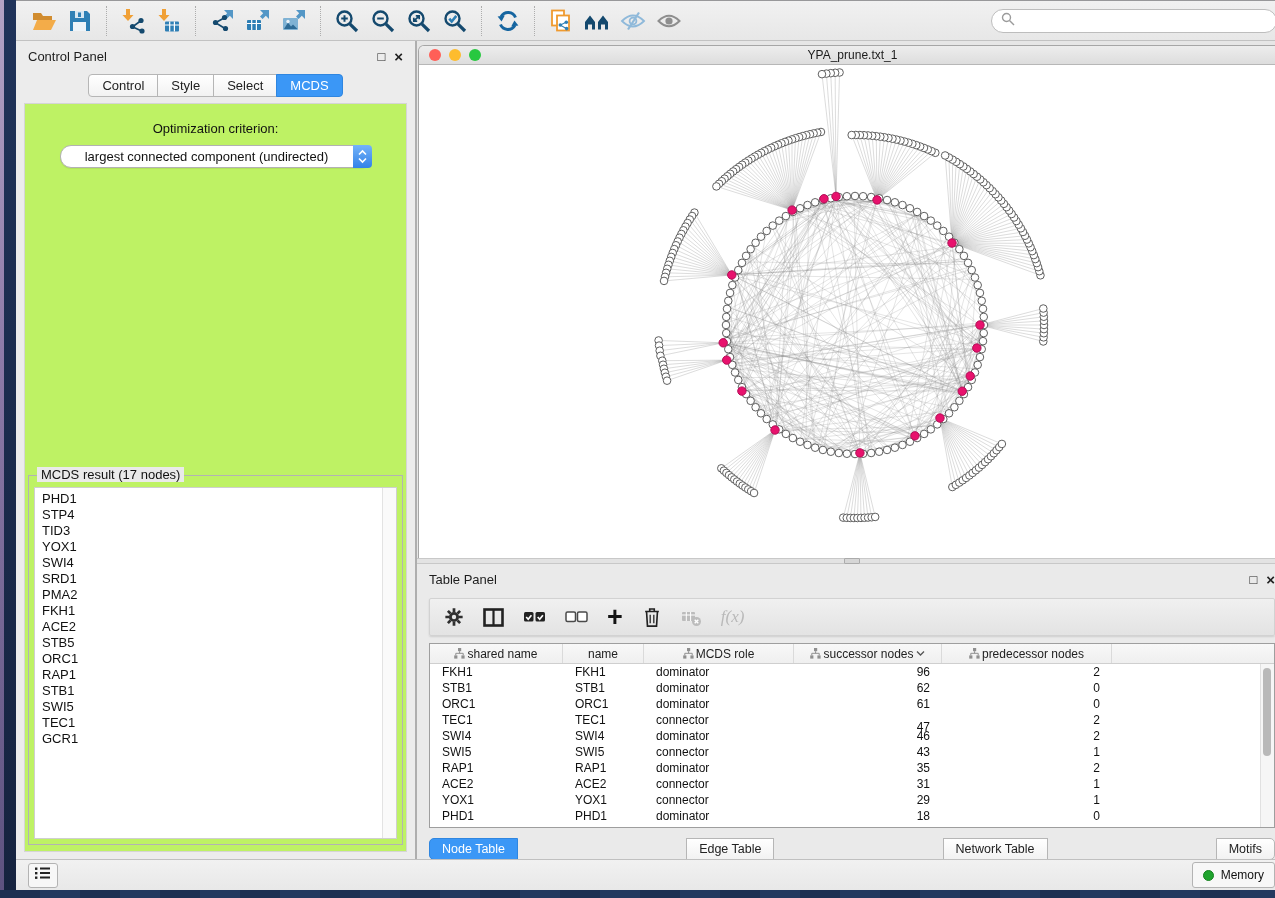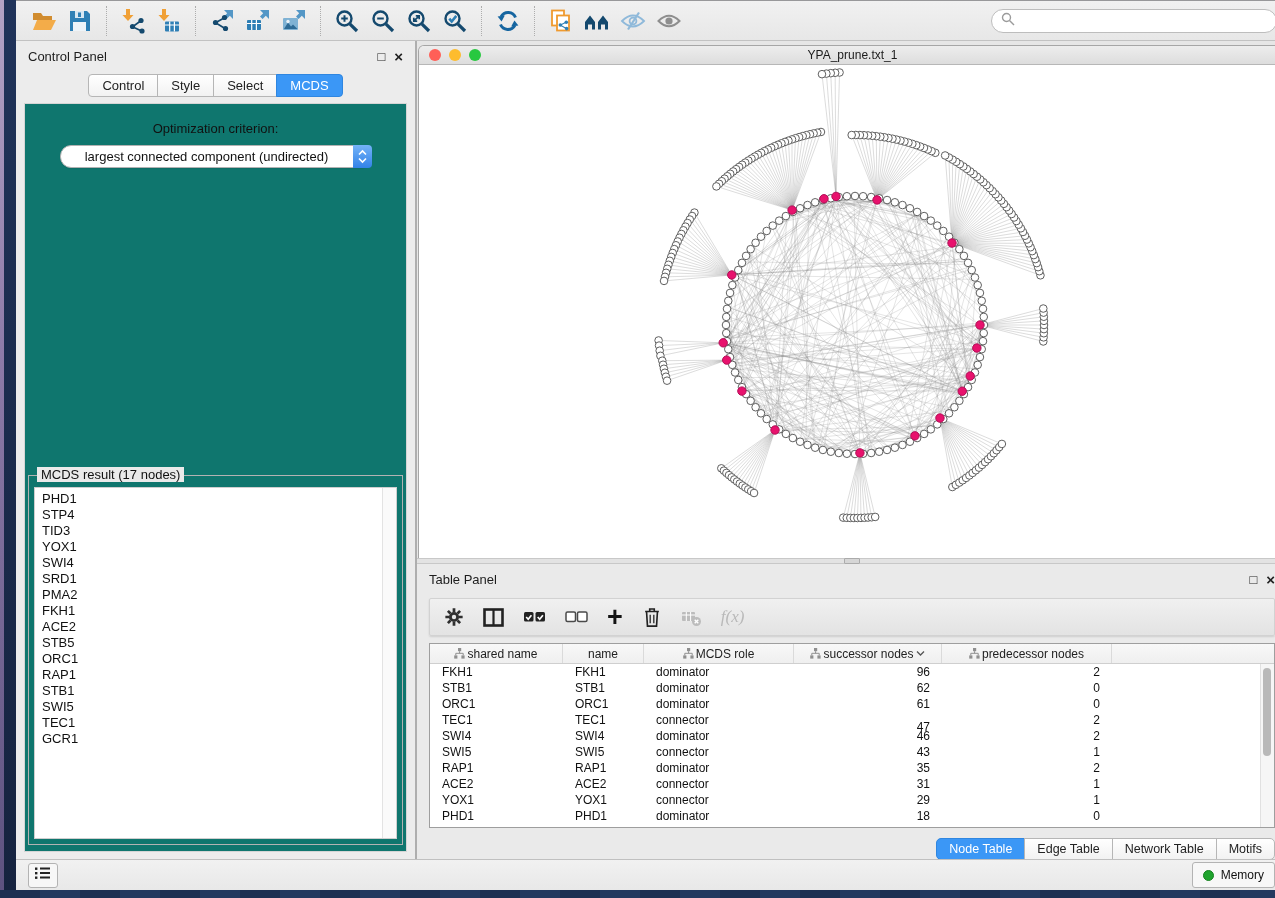--- a/index.html
+++ b/index.html
@@ -30,21 +30,21 @@
   .cp-title{height:26px;display:flex;align-items:center;padding:2px 12px 0;font-size:13px;color:#1d1d1d;}
   .win-btns{margin-left:auto;display:flex;gap:9px;align-items:center;}
   .wb{font-size:13px;color:#222;line-height:1;cursor:default;}
   .wb.x{font-weight:bold;font-size:15px;}
   .cp-tabs{display:flex;justify-content:center;margin:5px 0 3px;}
   .tab{height:21px;padding:0 13px;display:flex;align-items:center;font-size:13px;color:#222;
        background:linear-gradient(#ffffff,#f2f2f2);border:1px solid #b6b6b6;margin-left:-1px;cursor:default;}
   .tab:first-child{border-radius:4px 0 0 4px;margin-left:0;}
   .tab:last-child{border-radius:0 4px 4px 0;}
   .tab.active{background:#3b97f6;border-color:#2f86e0;color:#fff;}
-  .cp-inner{flex:1;margin:3px 8px 7px;background:#0f766e;border:1px solid #d5d5d5;
+  .cp-inner{flex:1;margin:3px 8px 7px;background:#bef264;border:1px solid #d5d5d5;
        display:flex;flex-direction:column;align-items:center;box-sizing:border-box;min-height:0;}
   .opt-label{margin-top:17px;font-size:13px;color:#111;}
   .select{width:312px;height:23px;margin-top:9px;background:#fff;border:1px solid #b2b2b2;border-radius:11px;
        display:flex;align-items:center;box-sizing:border-box;box-shadow:0 1px 1px rgba(0,0,0,.07);}
   .select-text{flex:1;text-align:center;font-size:13px;color:#111;}
   .stepper{width:19px;align-self:stretch;margin:-1px -1px -1px 0;border-radius:0 4px 4px 0;
        background:linear-gradient(#74b3f8,#3282e8);display:flex;align-items:center;justify-content:center;}
   .btn-row{display:flex;gap:13px;margin-top:12px;}
   .btn{height:23px;padding:0 15px;display:flex;align-items:center;font-size:13px;color:#111;
        background:linear-gradient(#ffffff,#f1f1f1);border:1px solid #b2b2b2;border-radius:4px;cursor:default;}
@@ -87,21 +87,21 @@
   .th{display:flex;align-items:center;justify-content:center;gap:2px;font-size:12px;color:#222;
        border-right:1px solid #dadada;box-sizing:border-box;flex:none;}
   .th.filler{flex:1;border-right:none;}
   .tbody{position:absolute;left:0;right:13px;top:20px;bottom:0;}
   .tr{height:16px;display:flex;align-items:center;font-size:12px;color:#111;}
   .td{flex:none;box-sizing:border-box;white-space:nowrap;overflow:hidden;}
   .td.l{padding-left:12px;text-align:left;}
   .td.r{padding-right:12px;text-align:right;}
   .vscroll{position:absolute;top:20px;right:0;bottom:0;width:13px;background:#f6f6f6;border-left:1px solid #e1e1e1;}
   .vthumb{position:absolute;top:4px;left:2px;width:8px;height:88px;background:#b9b9b9;border-radius:4px;}
-  .btabs{height:32px;flex:none;display:flex;align-items:center;justify-content:flex-end;margin-top:5px;}
+  .btabs{height:32px;flex:none;display:flex;align-items:center;justify-content:space-between;margin-top:5px;}
   .btab{height:20px;padding:0 12px;display:flex;align-items:center;font-size:12.5px;color:#222;
        background:linear-gradient(#ffffff,#f2f2f2);border:1px solid #b6b6b6;margin-left:-1px;cursor:default;}
   .btab:first-child{border-radius:5px 0 0 5px;margin-left:0;}
   .btab:last-child{border-radius:0 5px 5px 0;}
   .btab.active{background:#3b97f6;border-color:#2f86e0;color:#fff;}
 
   
   .statusbar{height:31px;flex:none;background:linear-gradient(#f1f1f1,#e8e8e8);border-top:1px solid #c0c0c0;
        display:flex;align-items:center;justify-content:space-between;padding:0 12px;box-sizing:border-box;}
   .sq-btn{width:28px;height:23px;border:1px solid #b3b3b3;border-radius:3px;background:#f7f7f7;

